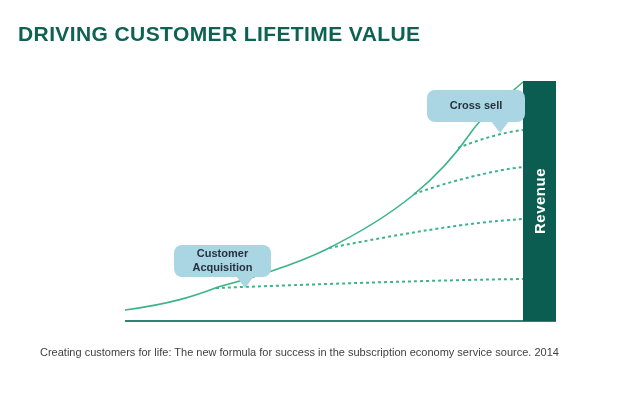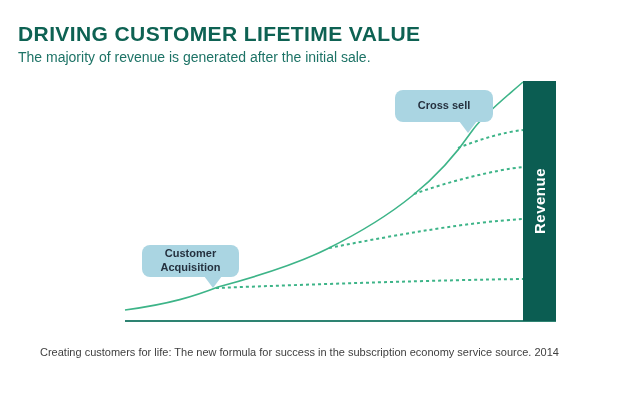--- a/index.html
+++ b/index.html
@@ -16,34 +16,33 @@
   .subtitle{position:absolute;left:18px;top:49px;font-size:14px;color:var(--subtitle-text);white-space:nowrap;}
   .chart-svg{position:absolute;left:0;top:0;width:628px;height:400px;}
   .axis{stroke:var(--axis-line);stroke-width:2;}
   .curve{stroke:var(--curve-green);stroke-width:1.6;fill:none;}
   .branch{stroke:var(--curve-green);stroke-width:2;fill:none;stroke-dasharray:3 3;}
   .bar{fill:var(--revenue-bar);}
   .bar-label{fill:#ffffff;font-size:15px;font-weight:bold;letter-spacing:0.5px;
              font-family:"Liberation Sans",sans-serif;}
   .bubble{position:absolute;background:var(--bubble-fill);border-radius:8px;
           display:flex;align-items:center;justify-content:center;text-align:center;
-          font-size:11px;font-weight:600;line-height:1.25;color:var(--bubble-text);}
+          font-size:11px;font-weight:600;line-height:1.25;color:var(--bubble-text);margin-left:32px;}
   .tail{position:absolute;bottom:-11px;width:0;height:0;
         border-left:9px solid transparent;border-right:9px solid transparent;
         border-top:12px solid var(--bubble-fill);}
   .caption{position:absolute;left:0;right:0;top:346px;text-align:left;
            padding-left:40px;font-size:11px;color:var(--caption-text);white-space:nowrap;}
 </style>
 </head>
 <body>
 
 <div class="canvas">
 
   <div class="title">DRIVING CUSTOMER LIFETIME VALUE</div>
-  <div class="subtitle">The majority of revenue is generated after the initial sale.</div>
 
   <svg class="chart-svg" viewBox="0 0 628 400">
     <line class="axis" x1="125" y1="321" x2="556" y2="321"></line>
     <path class="branch" d="M 216 288 C 320 284, 440 280, 523 279"></path>
     <path class="branch" d="M 329 248 C 400 234, 470 222, 523 219"></path>
     <path class="branch" d="M 414 194 C 450 181, 495 170, 523 167"></path>
     <path class="branch" d="M 458 148 C 480 139, 505 132, 523 130"></path>
     <path class="curve" d="M 125 310 C 170 304, 195 296, 218 287 C 255 277, 295 265, 327 249
                            C 355 235, 385 218, 412 196 C 432 180, 455 156, 472 131
                            C 483 115, 506 97, 523 82"></path>

